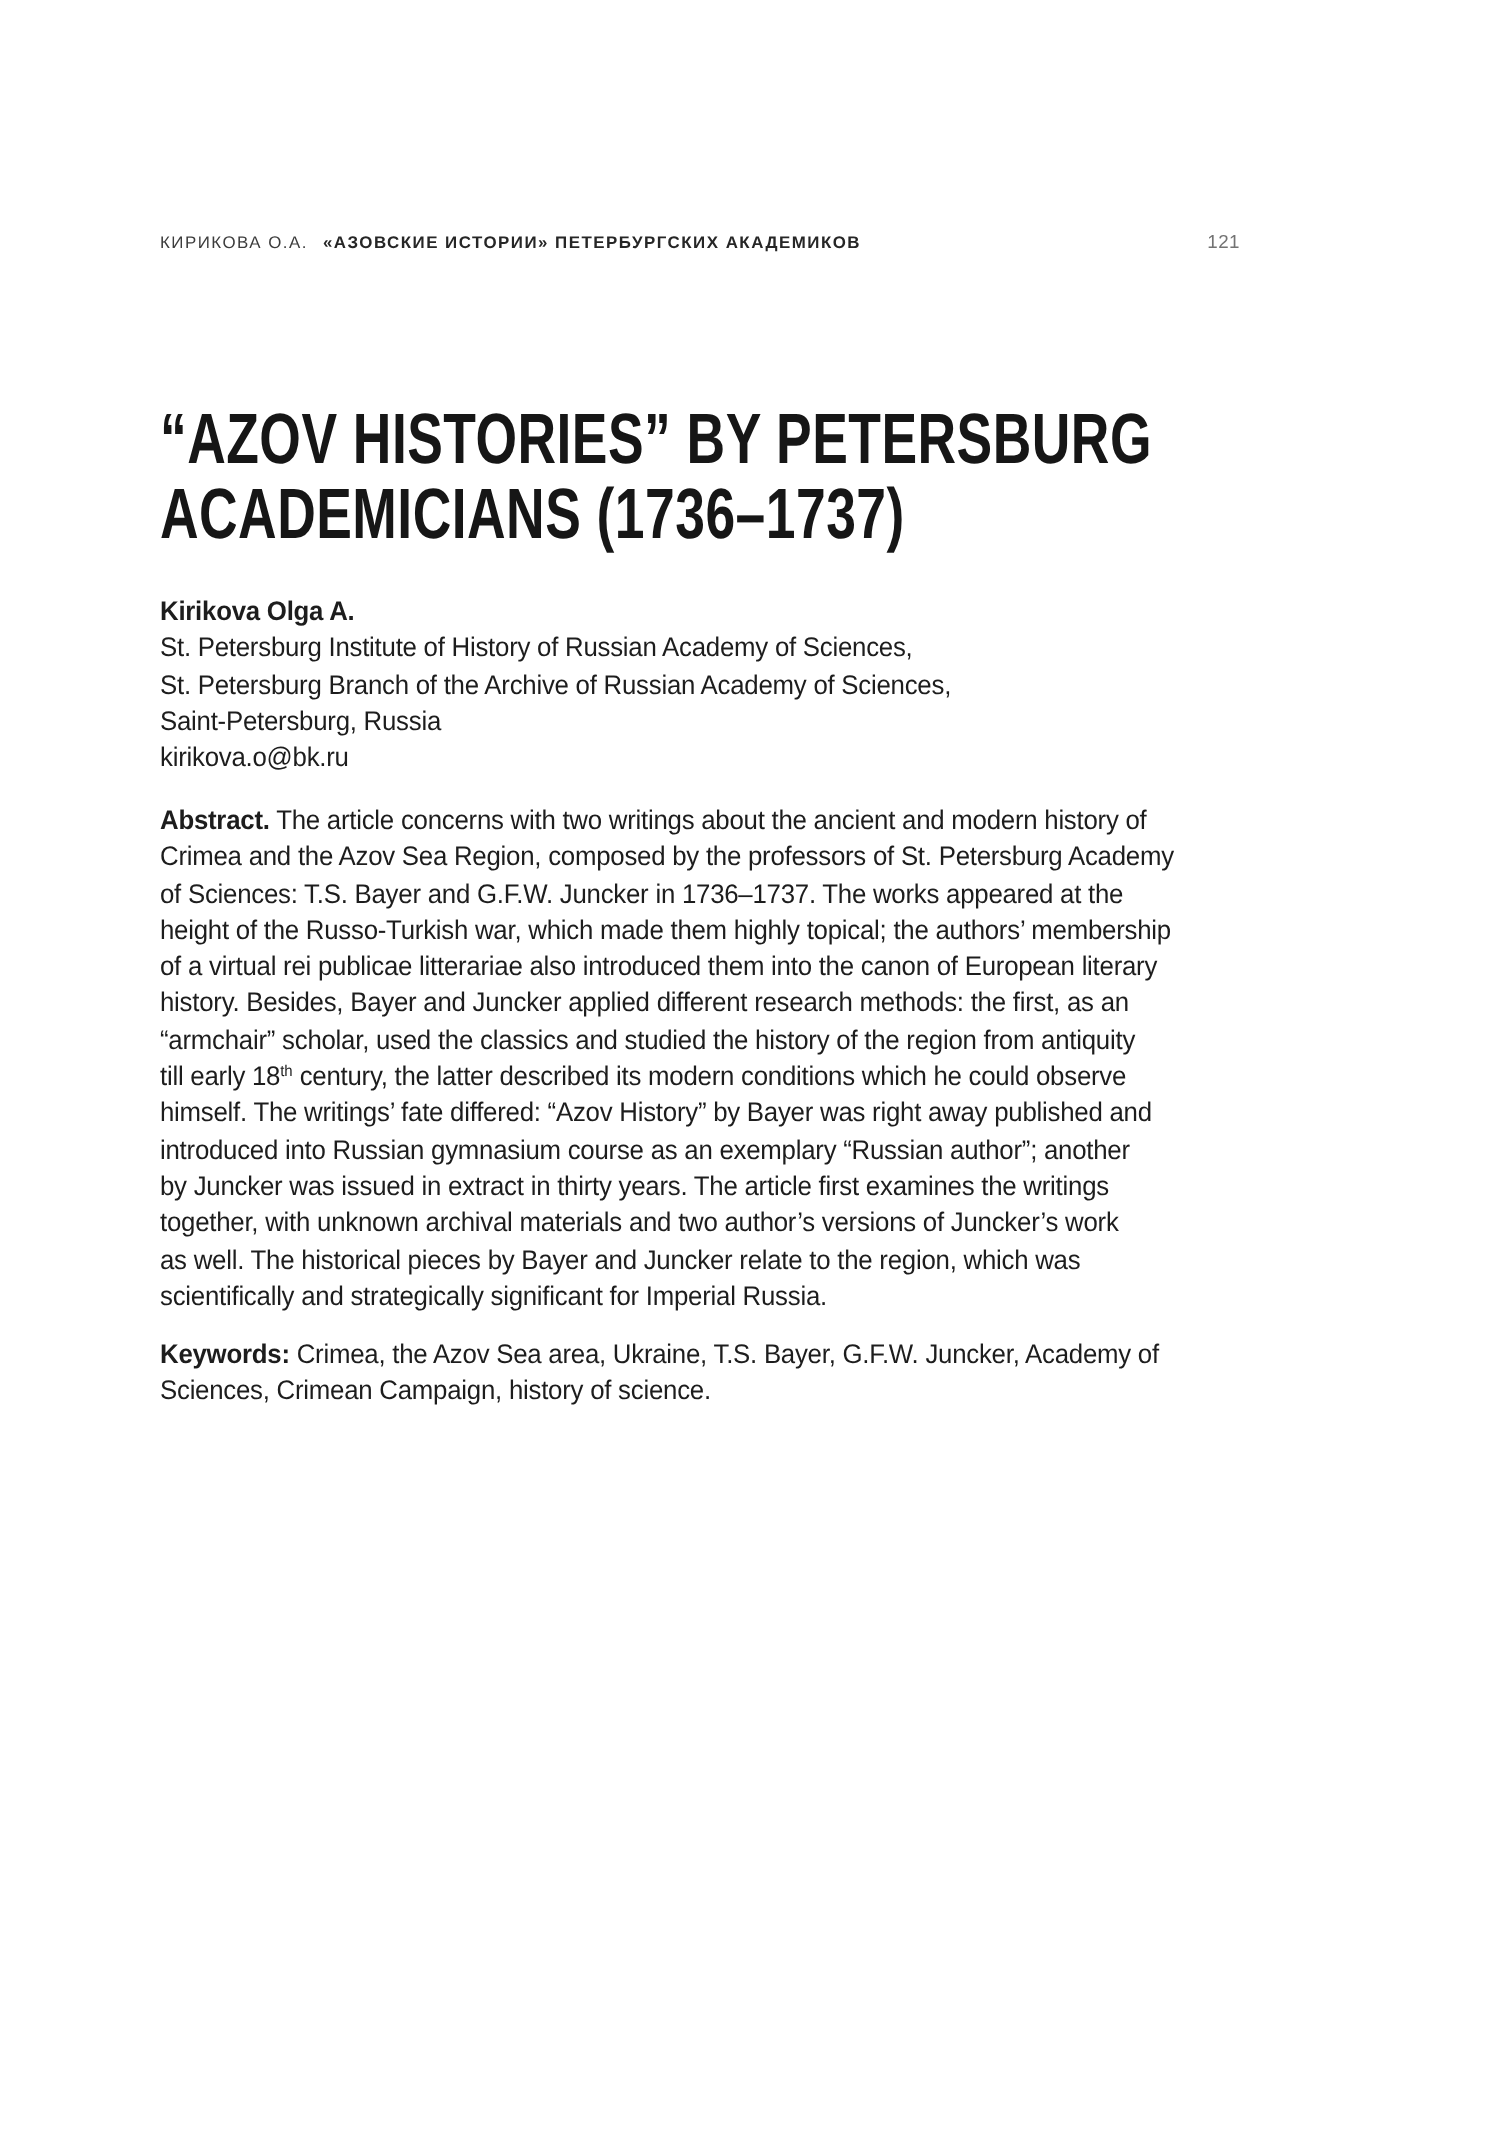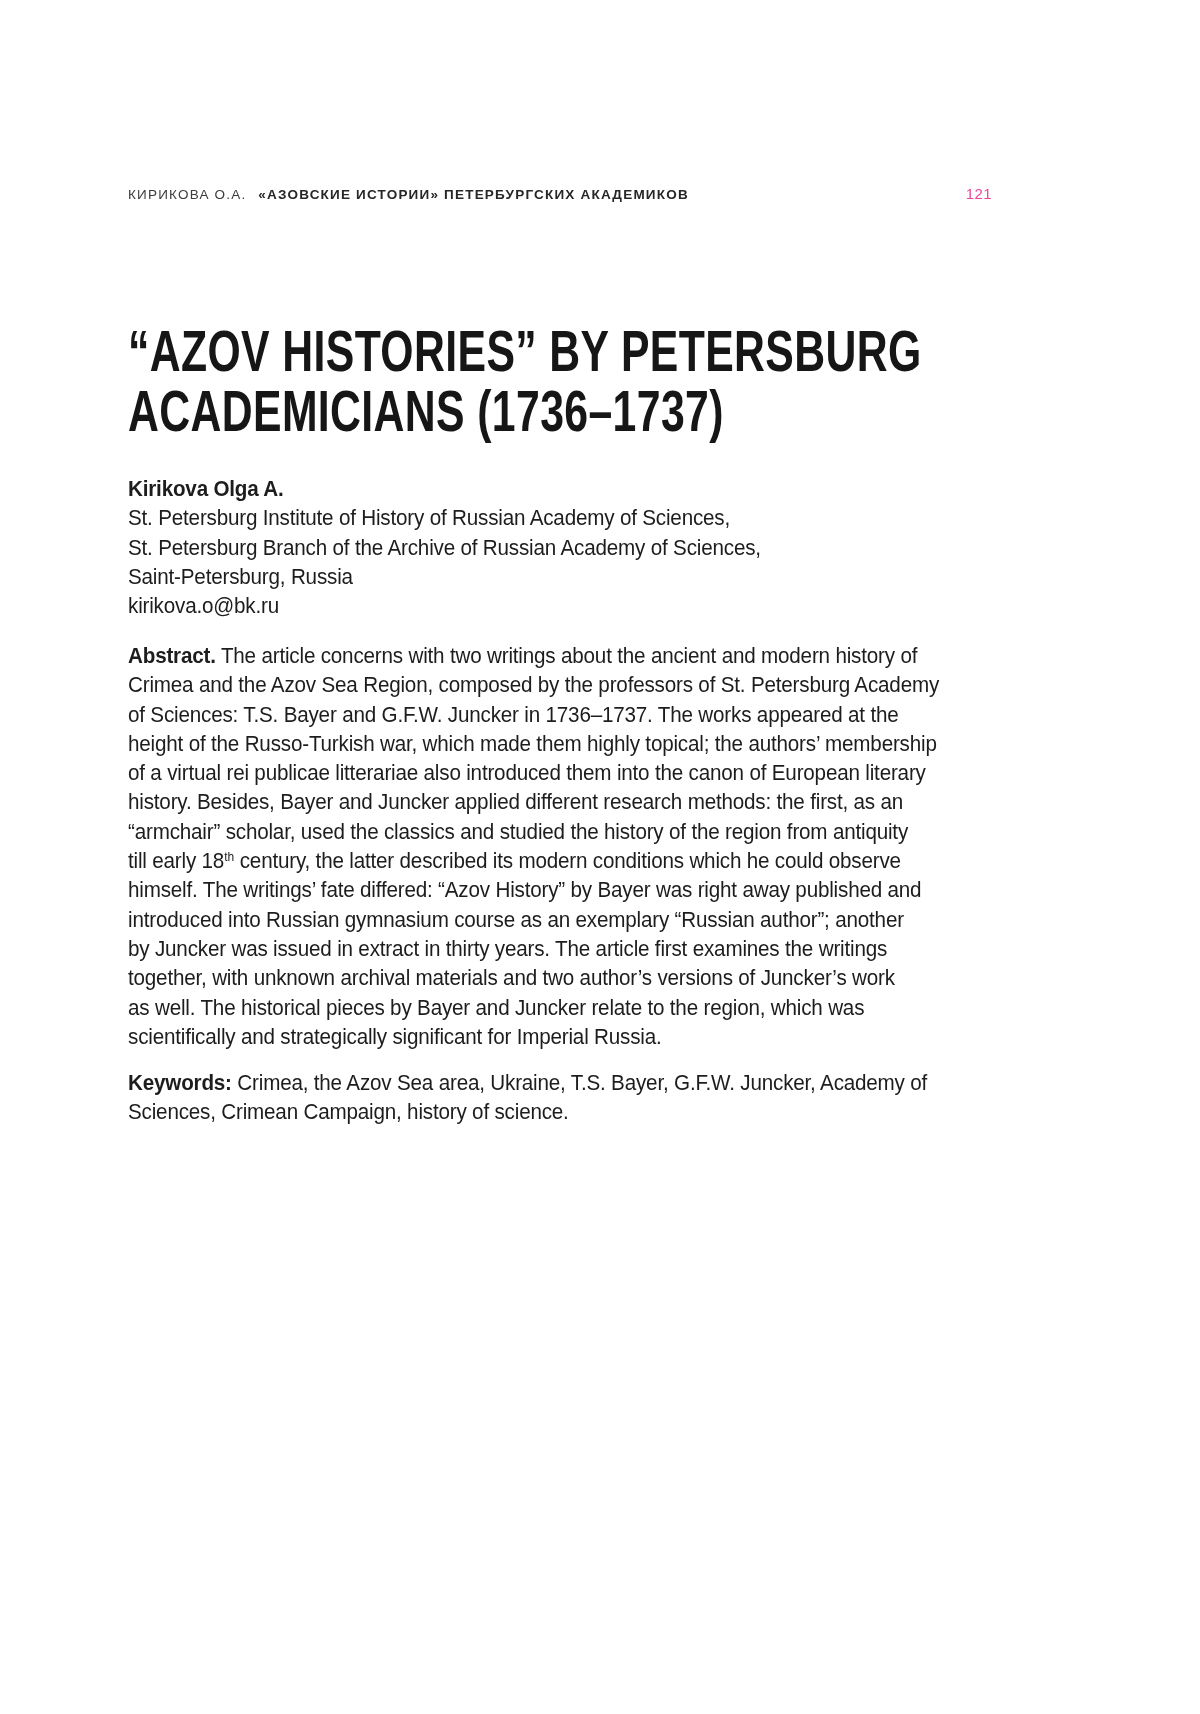--- a/index.html
+++ b/index.html
@@ -30,21 +30,21 @@
     white-space: nowrap;
   }
   .hdr-bold {
     font-weight: 700;
     color: #262626;
     margin-left: 7px;
   }
   .page-number {
     font-size: 15px;
     letter-spacing: 0.4px;
-    color: #ec4899;
+    color: #737373;
   }
   
   .title {
     position: absolute;
     left: 128px;
     top: 293px;
     margin: 0;
     font-size: 57px;
     line-height: 60px;
     font-weight: 700;

